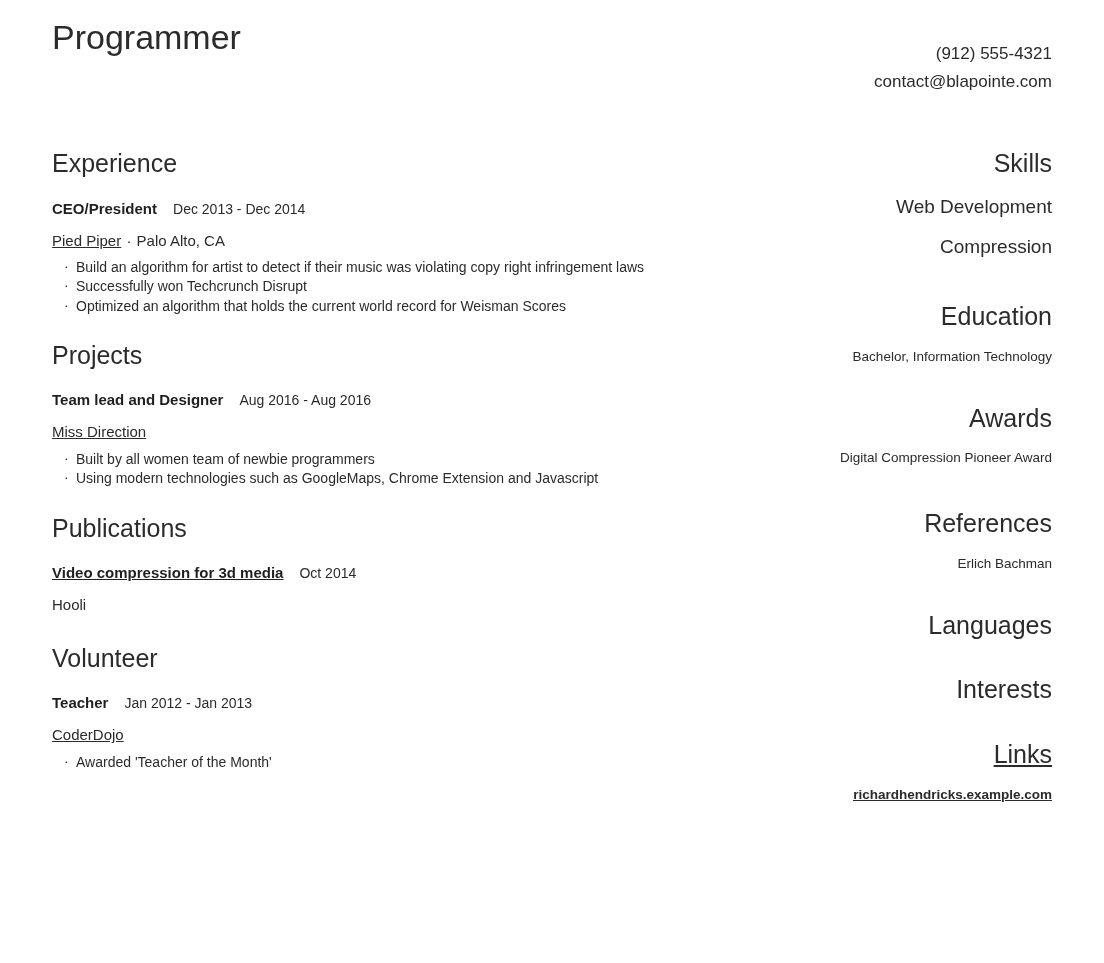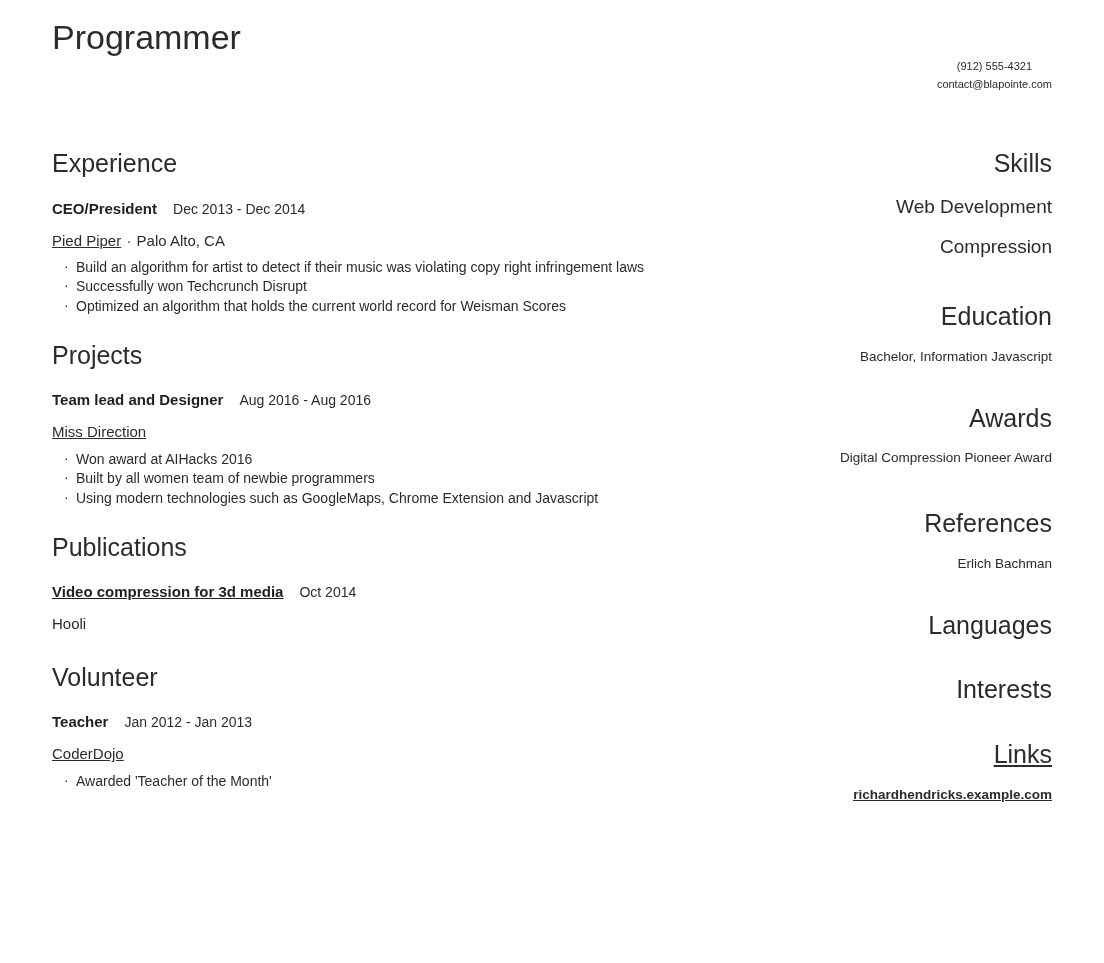--- a/index.html
+++ b/index.html
@@ -41,23 +41,23 @@
   .title {
     font-size: 34px;
     font-weight: normal;
     line-height: 1.15;
     color: #2b2b2b;
     margin: 4px 0 0 0;
   }
   .contact {
     position: absolute;
     right: 52px;
-    top: 58px;
-    text-align: center;
-    font-size: 11px;
+    top: 40px;
+    text-align: right;
+    font-size: 17px;
     line-height: 1.62;
     color: #2b2b2b;
   }
   .contact div { white-space: nowrap; }
 
   
   .columns {
     display: flex;
     align-items: flex-start;
     padding: 0 52px;
@@ -189,21 +189,20 @@
         </div>
         <div class="section" style="margin-bottom: 26px;">
           <div class="section-head">Projects</div>
           <div class="entry">
             <div class="entry-top">
               <div class="entry-role">Team lead and Designer</div>
               <div class="entry-date">Aug 2016 - Aug 2016</div>
             </div>
             <div class="entry-org"><span class="org-link">Miss Direction</span></div>
             <ul class="bullets">
-              <li>Won award at AIHacks 2016</li>
               <li>Built by all women team of newbie programmers</li>
               <li>Using modern technologies such as GoogleMaps, Chrome Extension and Javascript</li>
             </ul>
           </div>
         </div>
         <div class="section" style="margin-bottom: 30px;">
           <div class="section-head">Publications</div>
           <div class="entry">
             <div class="entry-top">
               <div class="entry-role linked">Video compression for 3d media</div>
@@ -231,21 +230,21 @@
         <div class="side-section">
           <div class="section-head">Skills</div>
           <div class="side-entries">
             <div class="side-entry">Web Development</div>
             <div class="side-entry">Compression</div>
           </div>
         </div>
         <div class="side-section" style="margin-top: 44px;">
           <div class="section-head">Education</div>
           <div class="side-entries">
-            <div class="side-entry small">Bachelor, Information Javascript</div>
+            <div class="side-entry small">Bachelor, Information Technology</div>
           </div>
         </div>
         <div class="side-section" style="margin-top: 40px;">
           <div class="section-head">Awards</div>
           <div class="side-entries">
             <div class="side-entry small">Digital Compression Pioneer Award</div>
           </div>
         </div>
         <div class="side-section" style="margin-top: 44px;">
           <div class="section-head">References</div>

